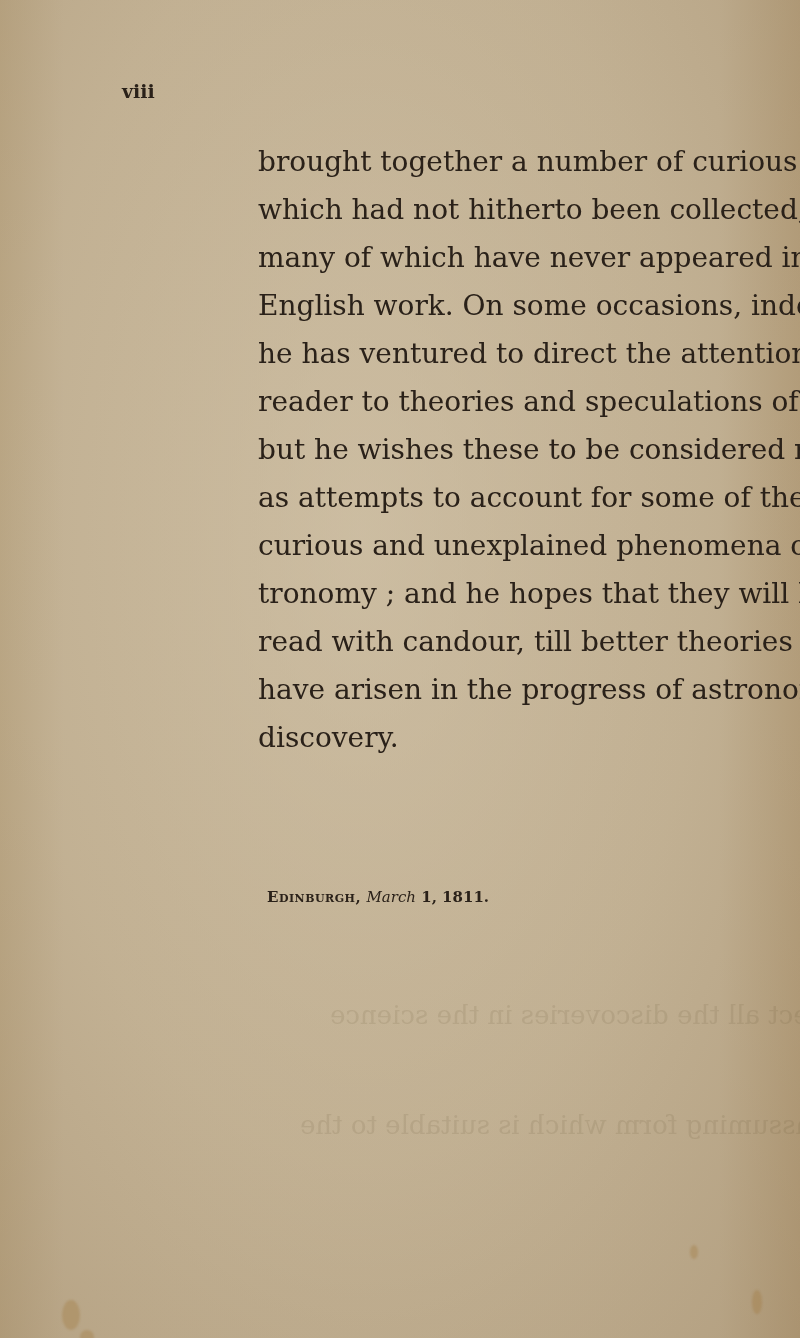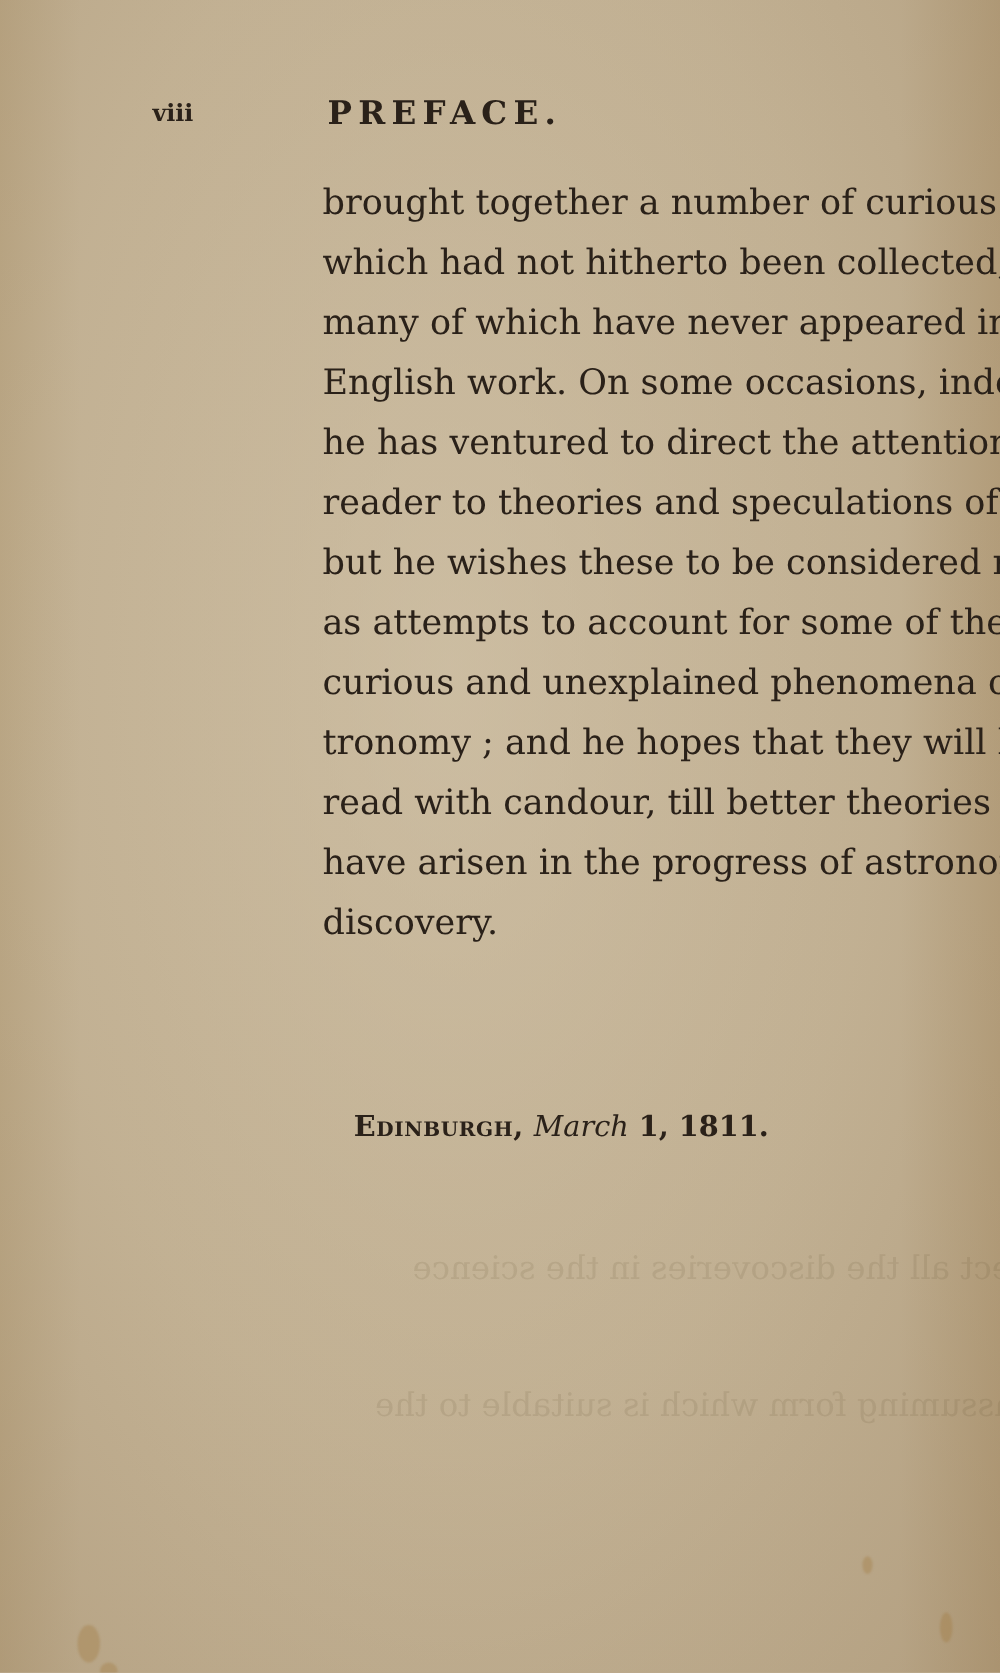--- a/index.html
+++ b/index.html
@@ -68,23 +68,23 @@
       position: absolute;
       font-size: 28px;
       white-space: nowrap;
       text-align: justify;
       text-align-last: justify;
       height: 44px;
       line-height: 44px;
     }
     .signoff {
       position: absolute;
-      left: 283px;
+      left: 267px;
       top: 888px;
-      font-size: 23px;
+      font-size: 15px;
       white-space: nowrap;
       font-weight: bold;
     }
     .signoff .place {
       font-variant: small-caps;
       letter-spacing: 0.5px;
     }
     .signoff .month {
       font-style: italic;
       font-weight: normal;
@@ -107,21 +107,20 @@
   <div class="stain" style="left:690px;top:1245px;width:8px;height:14px;"></div>
 </div>
 
 <div class="page">
 
   <div class="bleed" style="left:330px;top:1000px;">lect all the discoveries in the science</div>
   <div class="bleed" style="left:300px;top:1110px;">assuming form which is suitable to the</div>
 
   <div class="running-head">
     <span class="folio">viii</span>
-    <span class="head-title" style="left:140px;">PREFACE.</span>
   </div>
 
   <div class="body-text">
     <div class="line" style="left:258px;top:0px;width:455px;">brought together a number of curious facts,</div>
     <div class="line" style="left:258px;top:48px;width:455px;">which had not hitherto been collected, and</div>
     <div class="line" style="left:258px;top:96px;width:455px;">many of which have never appeared in any</div>
     <div class="line" style="left:258px;top:144px;width:455px;">English work.  On some occasions, indeed,</div>
     <div class="line" style="left:258px;top:192px;width:460px;">he has ventured to direct the attention of the</div>
     <div class="line" style="left:258px;top:240px;width:460px;">reader to theories and speculations of his own ;</div>
     <div class="line" style="left:258px;top:288px;width:460px;">but he wishes these to be considered merely</div>

